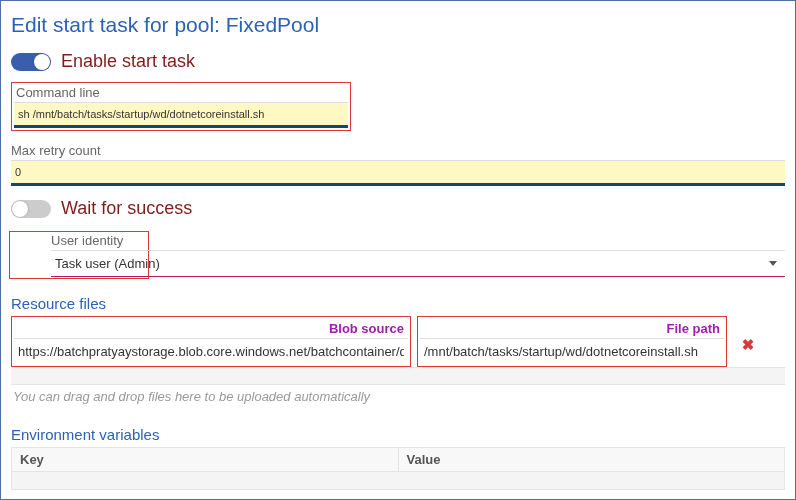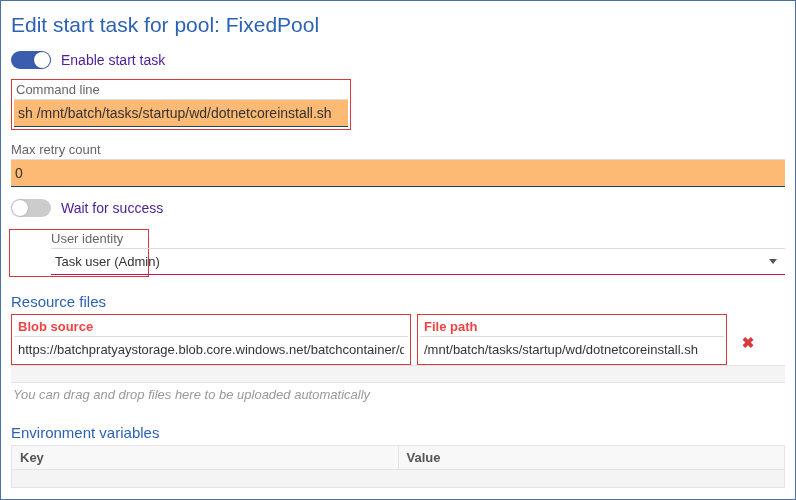--- a/index.html
+++ b/index.html
@@ -37,35 +37,35 @@
     .toggle .knob {
       width: 16px; height: 16px;
       background: #fff;
       border-radius: 50%;
       position: absolute;
       top: 1px;
       box-shadow: 0 0 2px rgba(0,0,0,0.3);
     }
     .toggle.on .knob { right: 1px; }
     .toggle.off .knob { left: 1px; }
-    .toggle-label { color: #4c1d95; font-size: 14px; text-align: center; }
+    .toggle-label { color: #7f1d1d; font-size: 18px; text-align: center; }
     .field-label {
       color: #666;
       font-size: 13px;
       margin-bottom: 2px;
     }
     .field-input {
       width: 100%;
       border: none;
       border-top: 1px solid #ddd;
-      border-bottom: 1px solid #0c4a6e;
+      border-bottom: 3px solid #0c4a6e;
       padding: 5px 4px;
-      font-size: 14px;
+      font-size: 11px;
       color: #333;
-      background: #fdba74;
+      background: #fef9c3;
       outline: none;
     }
     .field-box { margin-bottom: 12px; }
     .select-row {
       position: relative;
       border-top: 1px solid #ddd;
       border-bottom: 1px solid #be185d;
       padding: 5px 4px;
       display: flex;
       align-items: center;
@@ -90,23 +90,24 @@
     .hl-cmd .field-label { padding-left: 2px; }
     .hl-cmd .field-input { border-top: 1px solid #ddd; }
     .resource-grid {
       display: flex;
       align-items: flex-start;
       gap: 6px;
     }
     .res-col { display: flex; flex-direction: column; }
     .res-header {
       font-weight: 600;
-      color: #ef4444;
+      color: #a21caf;
       font-size: 13px;
       padding: 2px 4px;
+      text-align: right;
     }
     .res-cell {
       border-top: 1px solid #ddd;
       padding: 5px 4px;
       font-size: 13px;
       color: #333;
       overflow: hidden;
       white-space: nowrap;
       background: #fff;
     }

